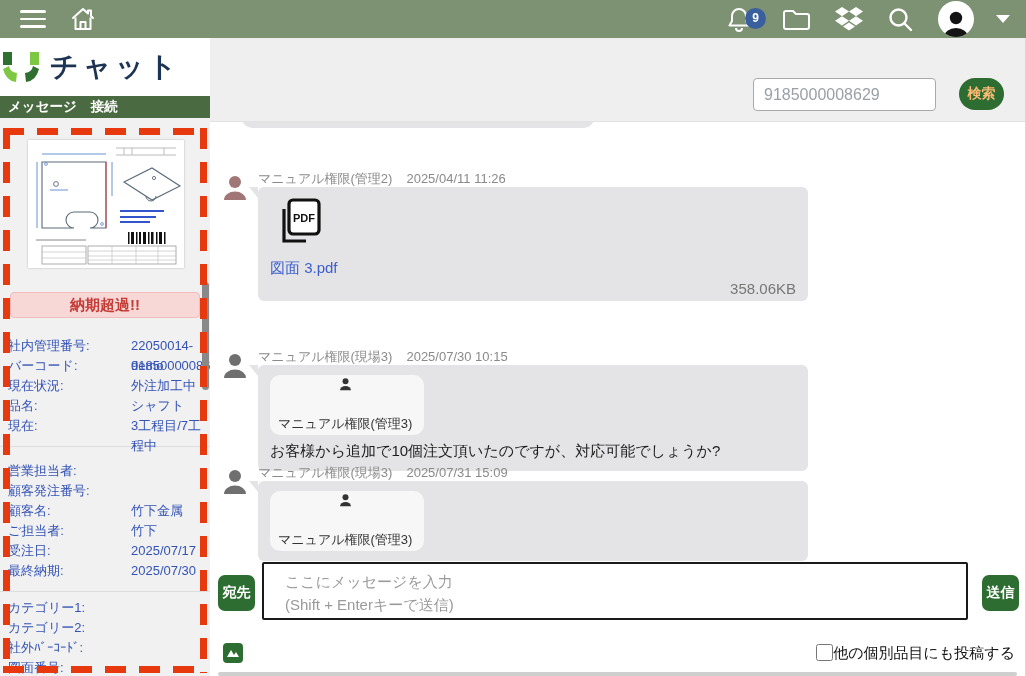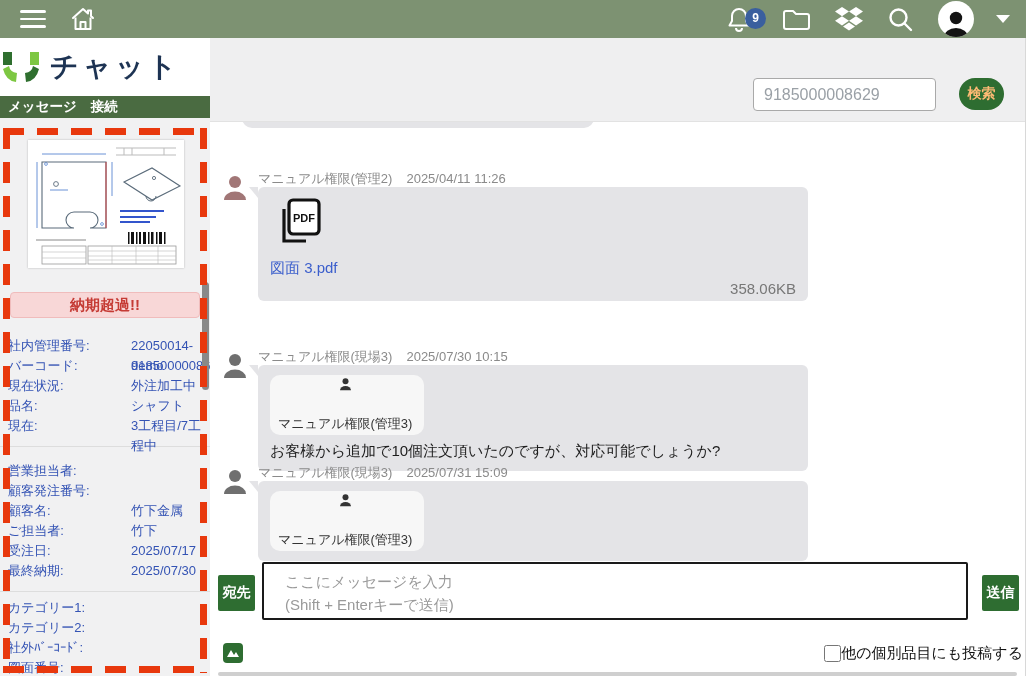--- a/index.html
+++ b/index.html
@@ -86,32 +86,32 @@
                     border-bottom:11px solid transparent; border-right:9px solid #e4e4e7; }
   .file-link { display:block; margin:10px 0 0 0; font-size:15px; color:#3b5ecc;
                text-decoration:none; cursor:pointer; }
   .file-size { text-align:right; font-size:15px; color:#777; margin-top:2px; }
   .mention-pill { display:inline-flex; align-items:center; gap:24px; background:#f7f7f7;
                   border-radius:10px; padding:2px 12px 2px 8px; font-size:13px; color:#333;flex-direction:column; }
   .msg-text { font-size:15px; color:#1c1c1c; margin-top:7px; }
 
   
   .to-btn, .send-btn { position:absolute; width:37px; height:36px; background:#2e6d31; color:#fff;
-             border:none; border-radius:2px; font-size:14px; font-weight:bold; cursor:pointer; }
+             border:none; border-radius:7px; font-size:14px; font-weight:bold; cursor:pointer; }
   .to-btn { left:8px; top:537px; }
   .send-btn { left:772px; top:537px; }
   .composer-input { position:absolute; left:52px; top:524px; width:706px; height:58px;
                     border:2px solid #1a1a1a; border-radius:2px; resize:none; padding:6px 21px;
                     font-size:15px; line-height:23px; color:#222;
                     font-family:"Liberation Sans","DejaVu Sans",sans-serif; }
   .composer-input::placeholder { color:#9a9a9a; opacity:1; }
   .img-btn { position:absolute; left:13px; top:605px; width:20px; height:20px; background:#2e6d31;
              border:none; border-radius:4px; display:flex; align-items:center; justify-content:center;
              cursor:pointer; }
-  .post-other { position:absolute; right:2px; top:606px; display:flex; align-items:center; 
+  .post-other { position:absolute; right:10px; top:606px; display:flex; align-items:flex-start; 
                 font-size:15px; color:#111; }
   .post-other input { width:17px; height:17px; accent-color:#fff; cursor:pointer; }
   .bottom-scroll { position:absolute; left:8px; right:8px; bottom:0; height:4px;
                    background:#cfcfcf; border-radius:2px; }
 </style>
 </head>
 <body>
 
 <div class="app">
 

